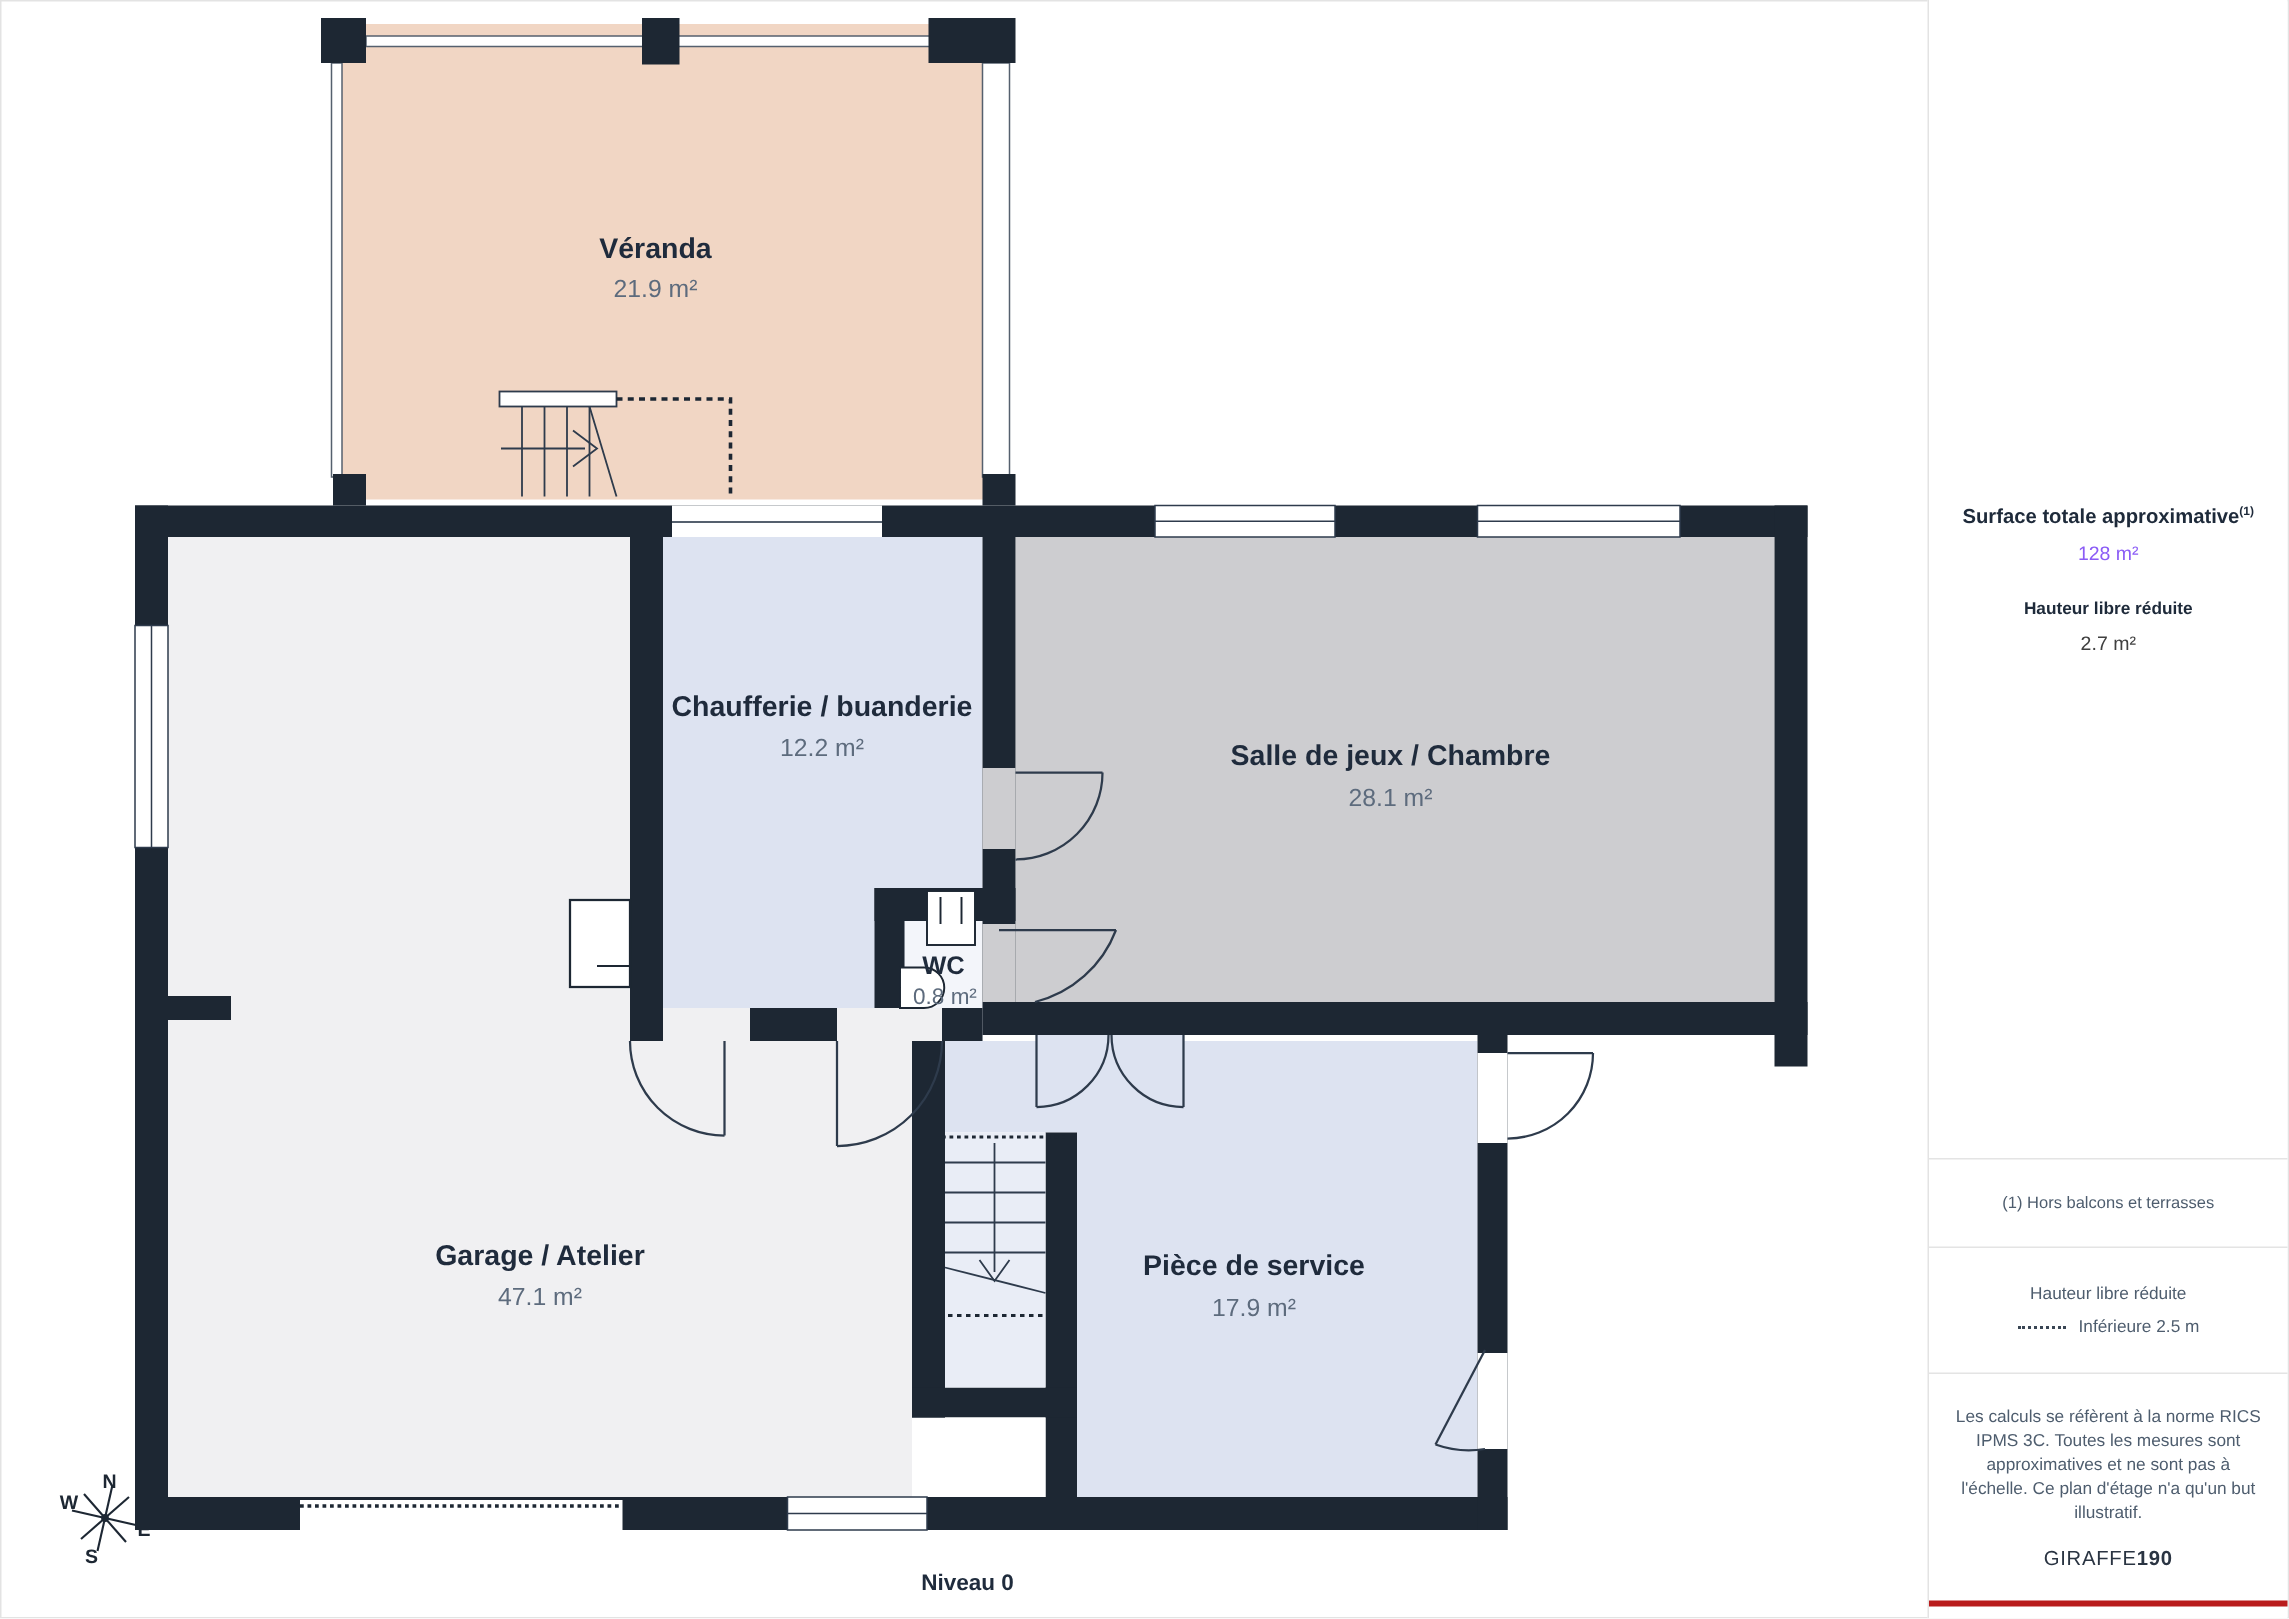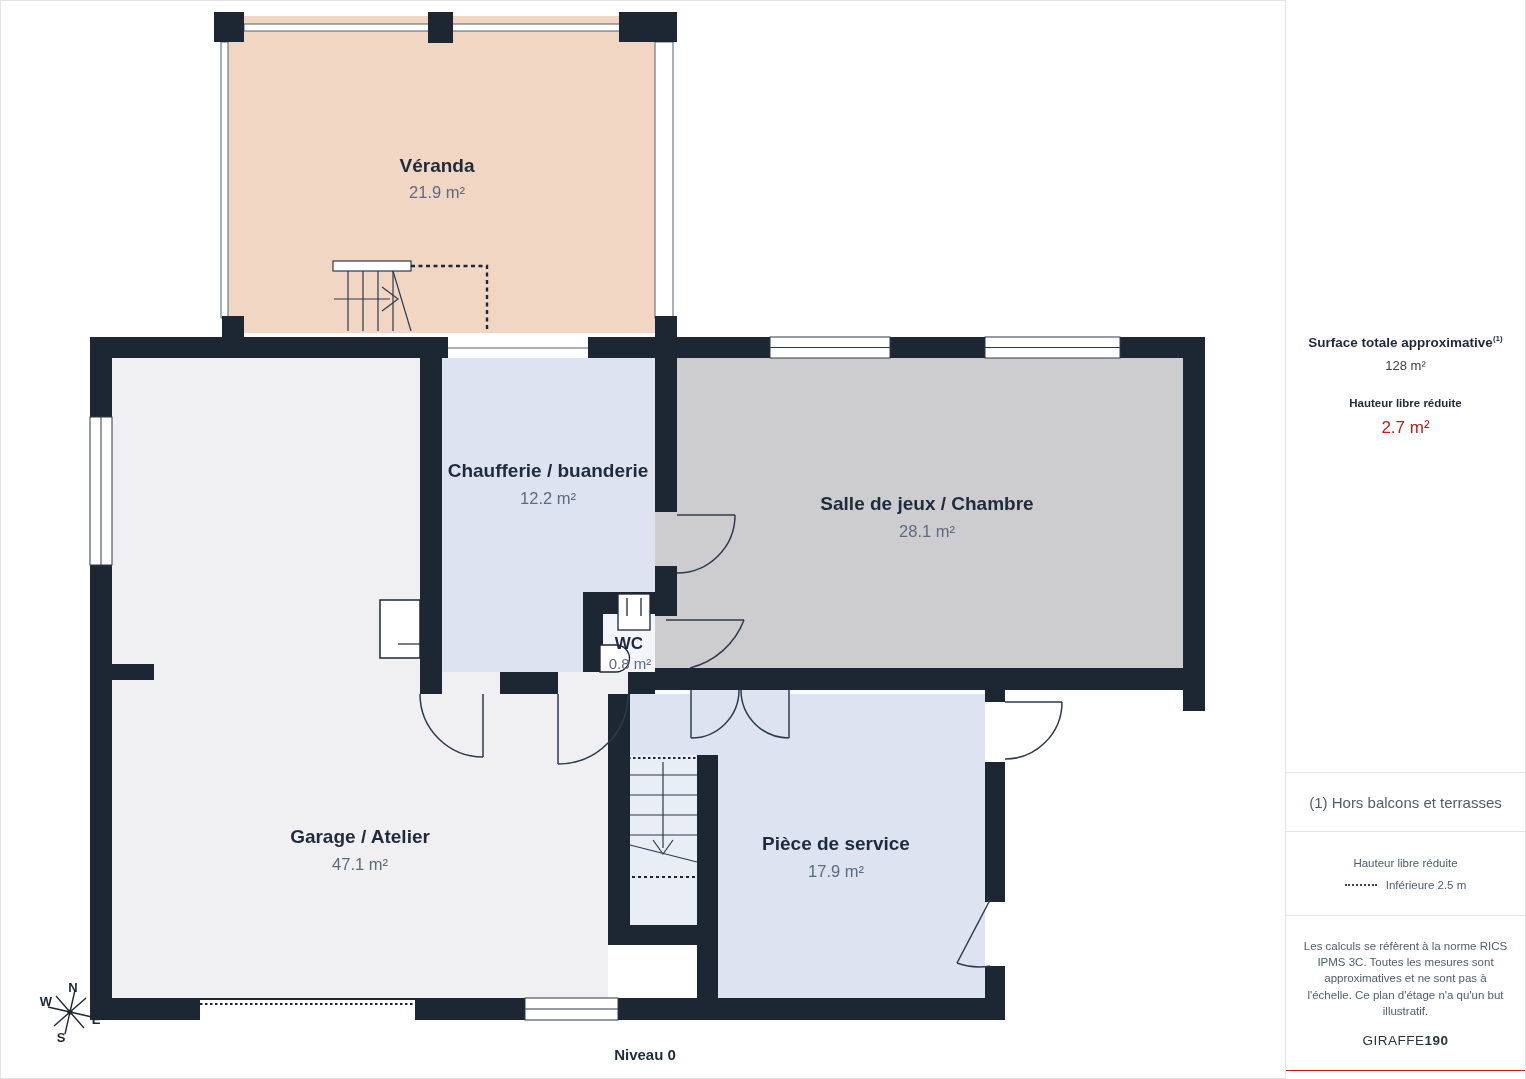--- a/index.html
+++ b/index.html
@@ -18,30 +18,30 @@
 
   
   .sidebar{
     position:absolute;left:1285px;top:0;width:240px;height:1079px;
     background:#fff;border-left:1px solid #e3e3e3;display:flex;flex-direction:column;
     box-sizing:border-box;
   }
   .sb-main{height:772px;display:flex;flex-direction:column;align-items:center;justify-content:center;text-align:center;box-sizing:border-box;}
   .sb-title{font-size:13.5px;font-weight:bold;color:#1e2a3a;margin-bottom:9px;}
   .sb-title sup{font-size:8px;}
-  .sb-value{font-size:13px;color:#404040;margin-bottom:24px;}
+  .sb-value{font-size:13px;color:#8b5cf6;margin-bottom:24px;}
   .sb-subtitle{font-size:11.5px;font-weight:bold;color:#1e2a3a;margin-bottom:9px;}
-  .sb-value2{font-size:17px;color:#b91c1c;}
+  .sb-value2{font-size:13px;color:#404040;}
   .sb-foot{height:59px;border-top:1px solid #e4e4e4;display:flex;align-items:center;justify-content:center;
-    font-size:15px;color:#4e5d6e;text-align:center;box-sizing:border-box;}
+    font-size:11px;color:#4e5d6e;text-align:center;box-sizing:border-box;}
   .sb-legend{height:84px;border-top:1px solid #e4e4e4;display:flex;flex-direction:column;align-items:center;justify-content:center;box-sizing:border-box;}
   .sb-legend-title{font-size:11.5px;color:#4e5d6e;margin-bottom:10px;}
   .sb-legend-row{display:flex;align-items:center;font-size:11.5px;color:#4e5d6e;}
   .dotted-marker{display:inline-block;width:32px;border-top:2px dotted #3a4654;margin-right:9px;}
-  .sb-legal{height:156px;border-top:1px solid #e4e4e4;border-bottom:1px solid #b91c1c;
+  .sb-legal{height:156px;border-top:1px solid #e4e4e4;border-bottom:4px solid #b91c1c;
     display:flex;flex-direction:column;align-items:center;justify-content:center;box-sizing:border-box;}
   .sb-disclaimer{width:208px;font-size:11.5px;line-height:1.4;color:#4e5d6e;text-align:center;margin-bottom:14px;}
   .sb-brand{font-size:13.5px;letter-spacing:0.5px;color:#2a3442;}
   .sb-brand b{font-weight:bold;}
 </style>
 </head>
 <body>
 
 <div class="canvas">
 

